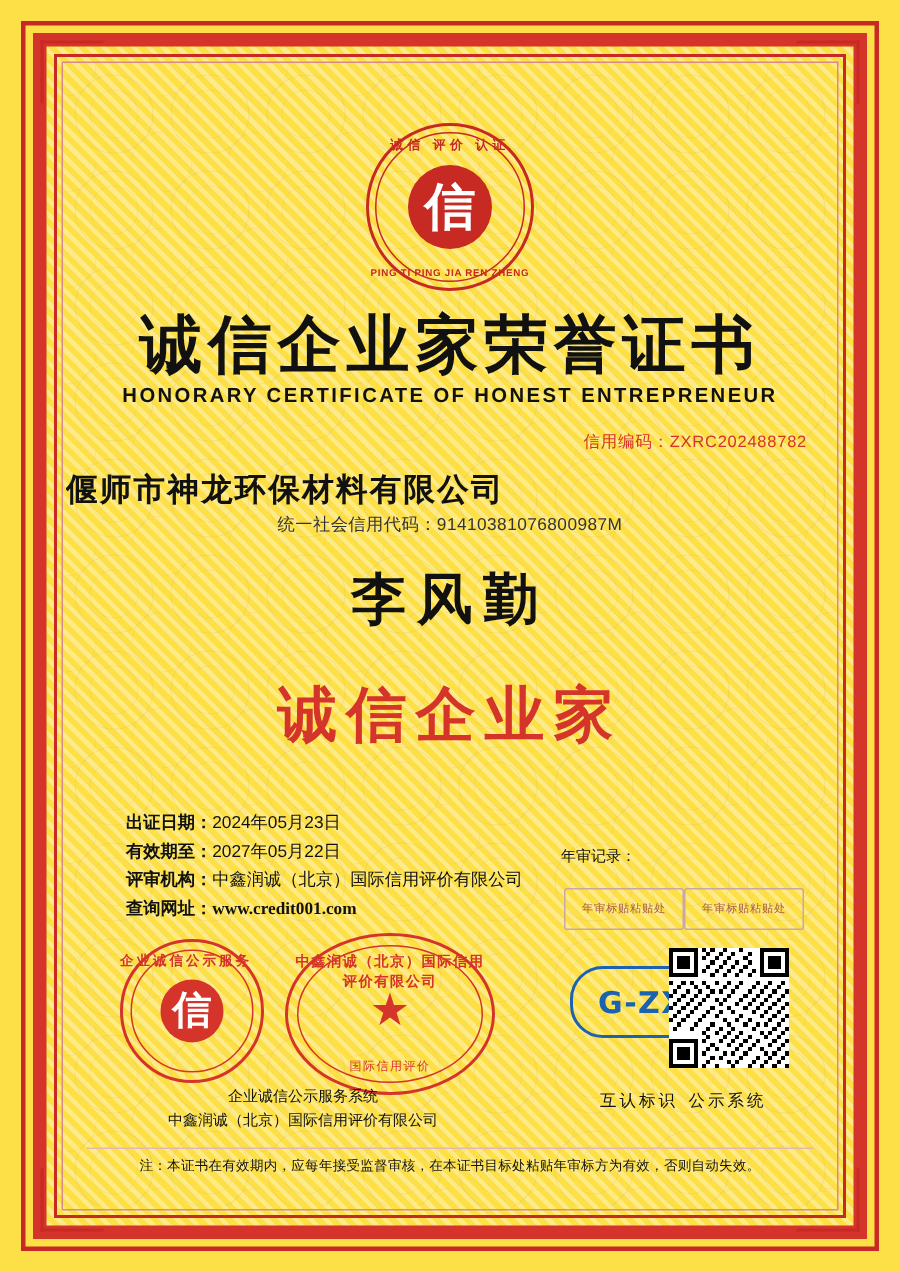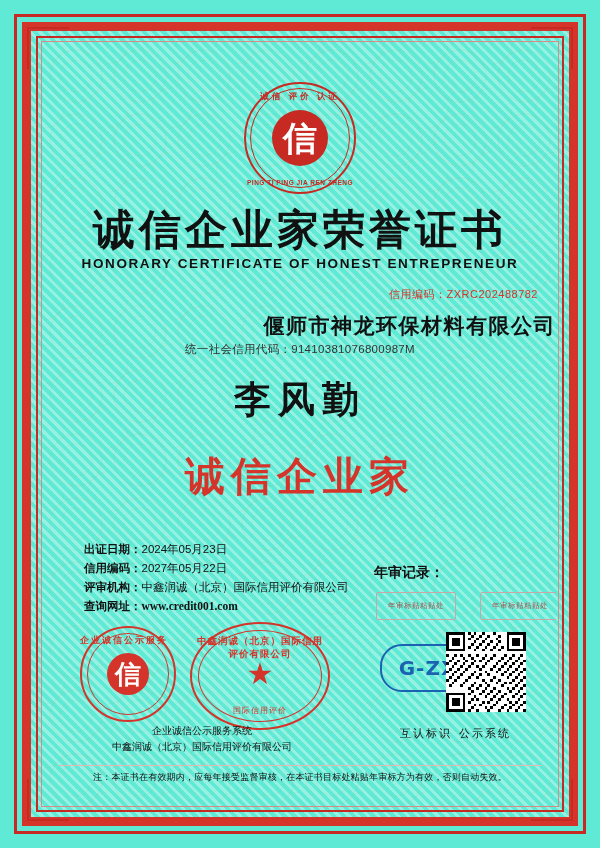--- a/index.html
+++ b/index.html
@@ -12,21 +12,21 @@
     height: 848px;
     font-family: "Liberation Sans", sans-serif;
     overflow: hidden;
   }
 
   
   .certificate {
     position: relative;
     width: 600px;
     height: 848px;
-    background: #5eead4;
+    background: #fde047;
     box-sizing: border-box;
   }
 
   
   .border-outer {
     position: absolute;
     left: 14px; top: 14px; right: 14px; bottom: 14px;
     border: 3px solid #c62a22;
     box-sizing: border-box;
   }
@@ -168,21 +168,21 @@
     font-size: 11px;
     color: #d4342a;
     letter-spacing: 0.5px;
   }
 
   
   .company-name {
     position: absolute;
     top: 268px;
     left: 0; right: 0;
-    text-align: right;
+    text-align: left;
     font-size: 21px;
     font-weight: bold;
     color: #111;
     letter-spacing: 1.5px;
     font-family: "DejaVu Sans", sans-serif;
   }
   .uscc {
     position: absolute;
     top: 298px;
     left: 0; right: 0;
@@ -228,30 +228,29 @@
   .details .row { white-space: nowrap; }
   .details .label { font-weight: bold; }
   .details .value { font-weight: normal; }
   .details .site { font-family: "Liberation Serif", serif; font-weight: bold; }
 
   
   .annual {
     position: absolute;
     top: 520px;
     left: 330px;
-    font-size: 14px;
+    font-size: 10px;
     color: #111;
-    font-weight: bold;
+    font-weight: normal;
   }
   .stamp-slots {
     position: absolute;
     top: 548px;
     left: 332px;
     display: flex;
-    gap: 24px;
   }
   .stamp-slot {
     width: 78px;
     height: 26px;
     border: 1px solid #c8a7a4;
     border-radius: 2px;
     font-size: 7.5px;
     color: #a35a55;
     display: flex;
     align-items: center;
@@ -457,21 +456,21 @@
     <div class="uscc">统一社会信用代码：91410381076800987M</div>
 
     <div class="person-name">李风勤</div>
     <div class="award-title">诚信企业家</div>
 
     <div class="details">
       <div class="row">
         <span class="label">出证日期：</span><span class="value">2024年05月23日</span>
       </div>
       <div class="row">
-        <span class="label">信用编码：</span><span class="value">2027年05月22日</span>
+        <span class="label">有效期至：</span><span class="value">2027年05月22日</span>
       </div>
       <div class="row">
         <span class="label">评审机构：</span><span class="value">中鑫润诚（北京）国际信用评价有限公司</span>
       </div>
       <div class="row">
         <span class="label">查询网址：</span><span class="site">www.credit001.com</span>
       </div>
     </div>
 
     <div class="annual">年审记录：</div>

